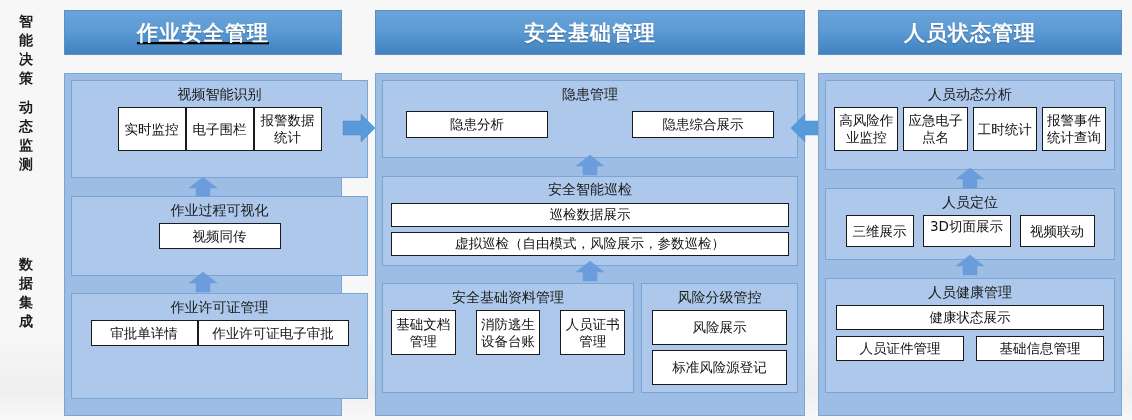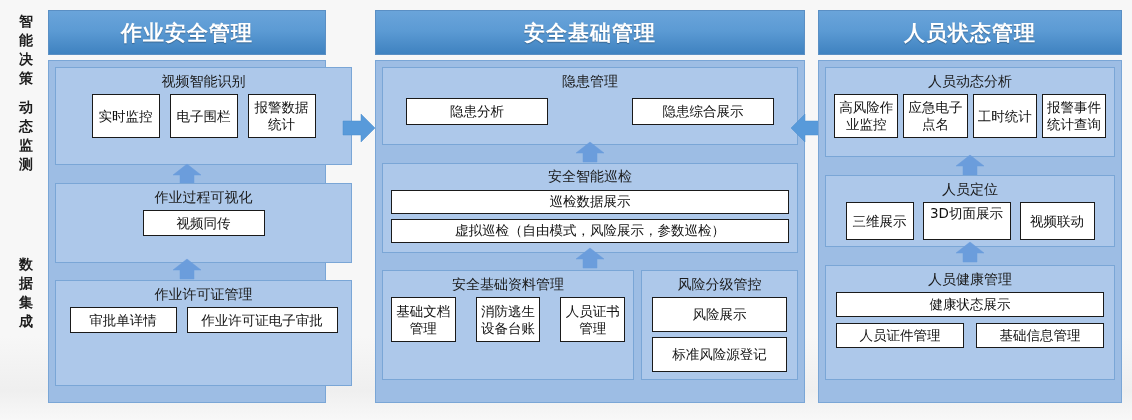--- a/index.html
+++ b/index.html
@@ -58,21 +58,21 @@
     color: #ffffff;
     font-size: 21px;
     font-weight: bold;
     display: flex;
     align-items: center;
     justify-content: center;
     text-shadow: 0 1px 1px rgba(0,0,0,0.28);
     letter-spacing: 1px;
   }
   .col-body {
-    margin-top: 5px;
+    margin-top: 18px;
     border: 1px solid #7aa6d6;
     box-sizing: border-box;
     background: #9dbde4;
     padding: 6px;
     position: relative;
   }
 
   
   .grp {
     border: 1px solid #7aa6d6;
@@ -84,21 +84,20 @@
     text-align: center;
     font-size: 14px;
     color: #1b1b1b;
     padding: 5px 0 4px 0;
     line-height: 17px;
   }
   .grp-row {
     display: flex;
     justify-content: center;
     align-items: flex-start;
-    gap: 10px;
     padding: 0 8px 8px 8px;
   }
   .grp-col {
     display: flex;
     flex-direction: column;
     gap: 4px;
     padding: 0 8px 8px 8px;
   }
 
   
@@ -128,21 +127,21 @@
 
   
   .sidearrow {
     position: absolute;
     width: 34px;
     height: 30px;
   }
   .sidearrow svg { display:block; }
 
   
-  #col-1 { left: 48px; width: 278px; }
+  #col-1 { left: 64px; width: 278px; text-decoration: underline; }
   #col-2 { left: 375px; width: 430px; }
   #col-3 { left: 818px; width: 304px; }
 
   #col-1 .col-body { height: 343px; }
   #col-2 .col-body { height: 343px; }
   #col-3 .col-body { height: 343px; }
 
   
   #c1-g1 { position:absolute; left:6px; top:6px; width:297px; height:98px; }
   #c1-g2 { position:absolute; left:6px; top:122px; width:297px; height:80px; }
@@ -175,21 +174,21 @@
 
   
   #c3-g1 { position:absolute; left:6px; top:6px; width:290px; height:90px; }
   #c3-g2 { position:absolute; left:6px; top:114px; width:290px; height:72px; }
   #c3-g3 { position:absolute; left:6px; top:204px; width:290px; height:115px; }
   #c3-a1 { top: 93px; }
   #c3-a2 { top: 180px; }
   #c3-g1 .grp-row { gap: 5px; }
   #c3-g1 .leaf { width: 65px; height: 44px; }
   #c3-g2 .grp-row { gap: 9px; align-items: flex-start; }
-  #c3-g2 .leaf { height: 38px; }
+  #c3-g2 .leaf { height: 32px; }
   #c3-g2 .leaf-a { width: 68px; }
   #c3-g2 .leaf-b { width: 88px; overflow: visible; white-space: normal; line-height: 15px; align-items: flex-start; padding-top: 3px; }
   #c3-g2 .leaf-c { width: 75px; }
   #c3-g3 .grp-col { gap: 6px; padding: 0 10px 8px 10px; }
   #c3-g3 .leaf-full { width: 100%; height: 25px; }
   #c3-g3 .leaf-row { display: flex; gap: 10px; justify-content: space-between; }
   #c3-g3 .leaf-row .leaf { width: 128px; height: 25px; }
 </style>
 </head>
 <body>

